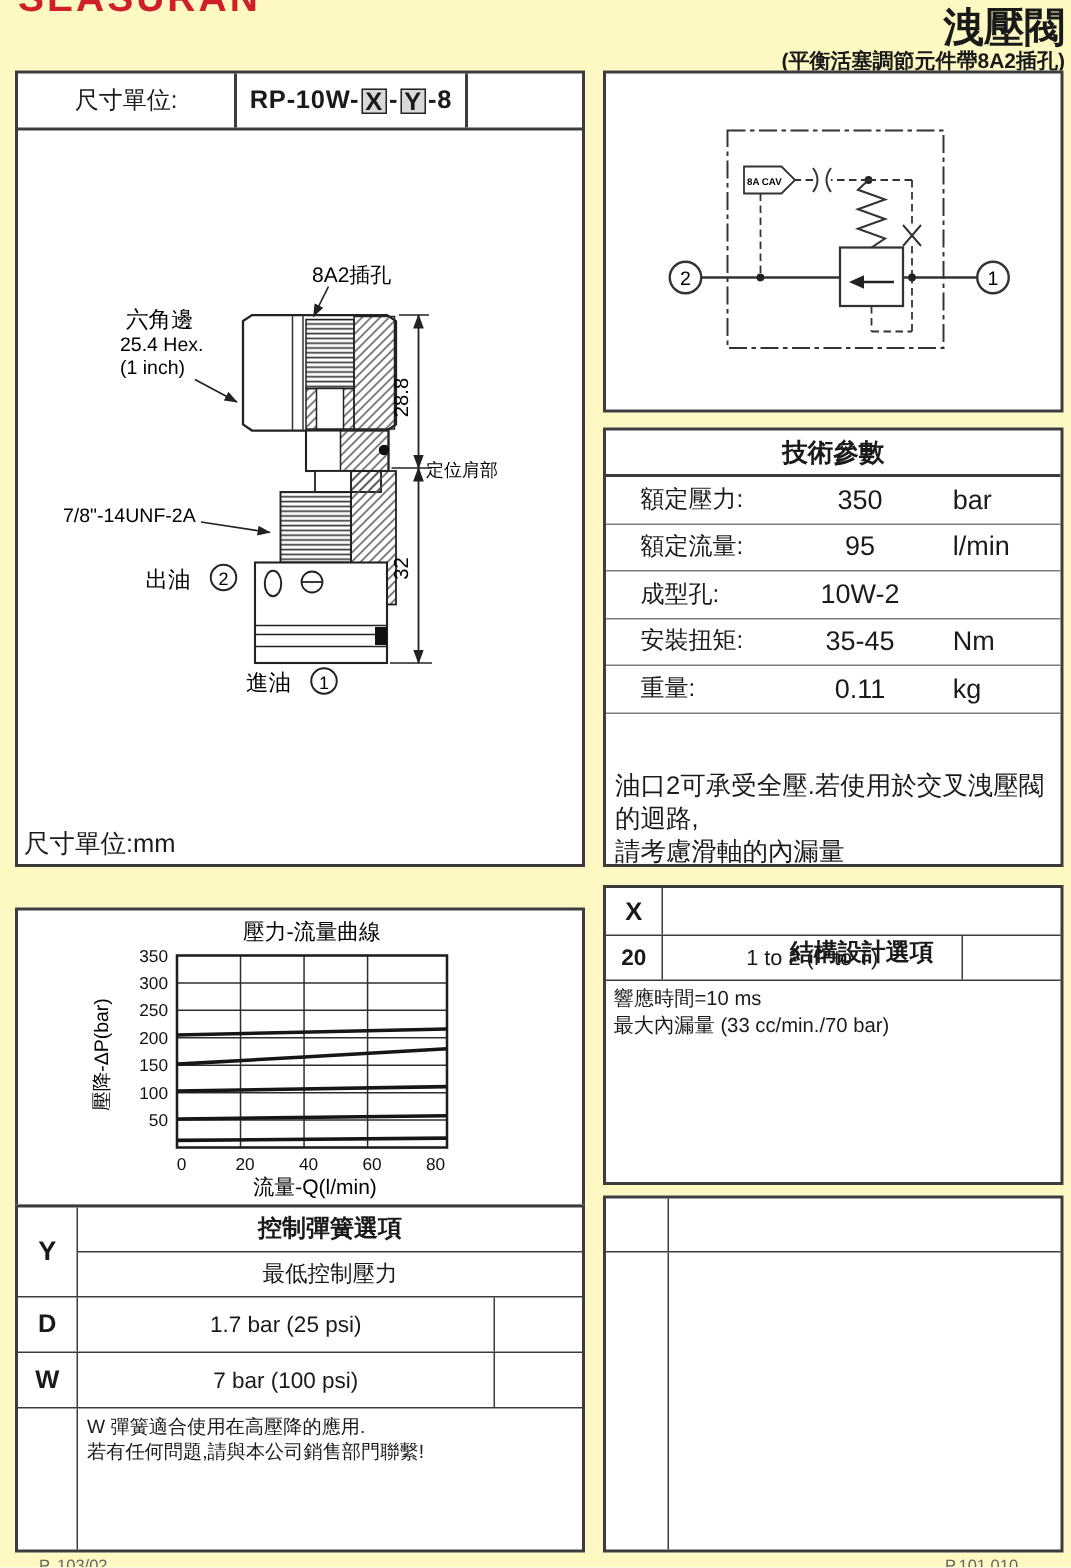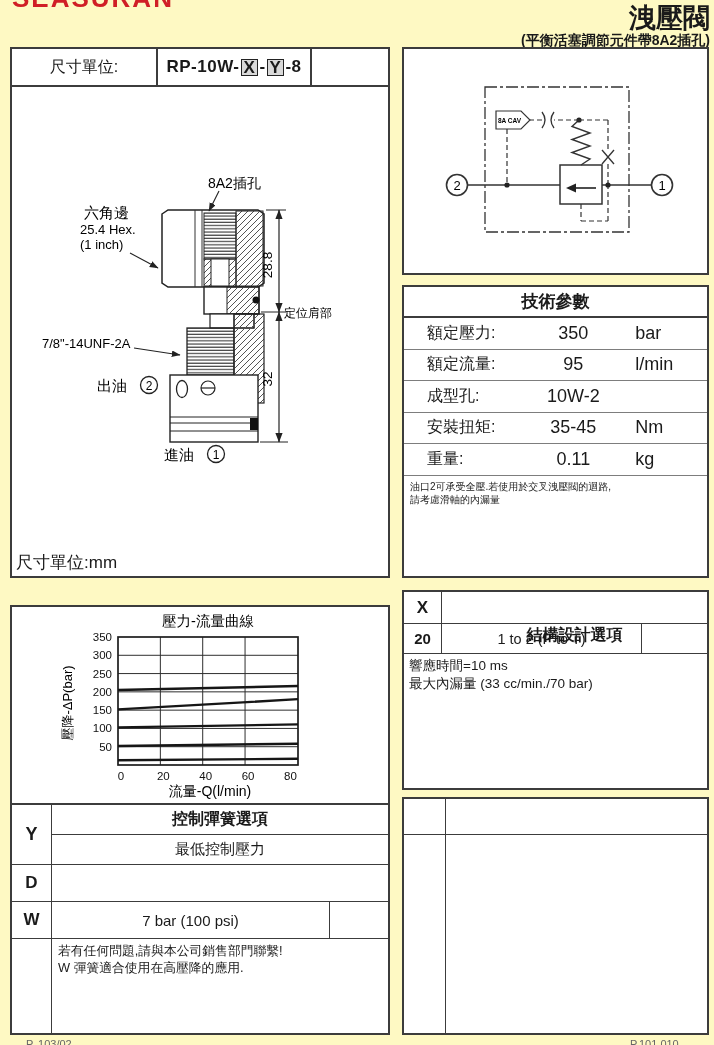--- a/index.html
+++ b/index.html
@@ -28,21 +28,21 @@
   .units-note{position:absolute;left:4px;bottom:2px;font-size:17px;}
 
   
   .tech-title{height:29px;display:flex;align-items:center;justify-content:center;
               font-size:17px;font-weight:bold;border-bottom:2px solid #3c3c3c;}
   .tech-row{height:31.5px;display:flex;align-items:center;border-bottom:1.6px solid #7d7d7d;
             box-sizing:border-box;font-size:16px;}
   .tech-label{width:37%;padding-left:23px;}
   .tech-value{width:36%;text-align:center;font-size:18px;}
   .tech-unit{width:27%;padding-left:14px;font-size:18px;}
-  .tech-note{padding:4px 6px 0 6px;font-size:10px;line-height:1.3;}
+  .tech-note{padding:4px 6px 0 6px;font-size:17px;line-height:1.3;margin-top:33px;}
 
   
   .chart-svg{position:absolute;left:0;top:0;}
 
   
   .xo-head{display:flex;height:32px;border-bottom:1.8px solid #3c3c3c;box-sizing:border-box;}
   .xo-key{width:38px;border-right:1.8px solid #3c3c3c;display:flex;align-items:center;
           justify-content:center;font-weight:bold;font-size:17px;box-sizing:border-box;}
   .xo-title{flex:1;display:flex;align-items:center;justify-content:center;
             font-weight:bold;font-size:16px;margin-top:43px;}
@@ -313,32 +313,33 @@
   <div class="box" style="left:10px;top:803px;width:380px;height:232px;display:flex;flex-direction:column;">
     <div class="yo-grid">
       <div class="yo-key">Y</div>
       <div class="yo-heads">
         <div class="yo-title">控制彈簧選項</div>
         <div class="yo-sub">最低控制壓力</div>
       </div>
     </div>
     <div class="yo-row">
       <div class="yo-rkey">D</div>
+      <div class="yo-rval">1.7 bar (25 psi)</div>
       <div class="yo-rempty"></div>
     </div>
     <div class="yo-row">
       <div class="yo-rkey">W</div>
       <div class="yo-rval">7 bar (100 psi)</div>
       <div class="yo-rempty"></div>
     </div>
     <div class="yo-notes">
       <div class="yo-nkey"></div>
       <div class="yo-ntext">
+        <div>W 彈簧適合使用在高壓降的應用.</div>
         <div>若有任何問題,請與本公司銷售部門聯繫!</div>
-        <div>W 彈簧適合使用在高壓降的應用.</div>
       </div>
     </div>
   </div>
 
   <div class="box" style="left:402px;top:797px;width:307px;height:238px;display:flex;flex-direction:column;">
     <div class="eb-row">
       <div class="eb-key"></div>
       <div style="flex:1;"></div>
     </div>
     <div class="eb-body" style="flex:1;">

